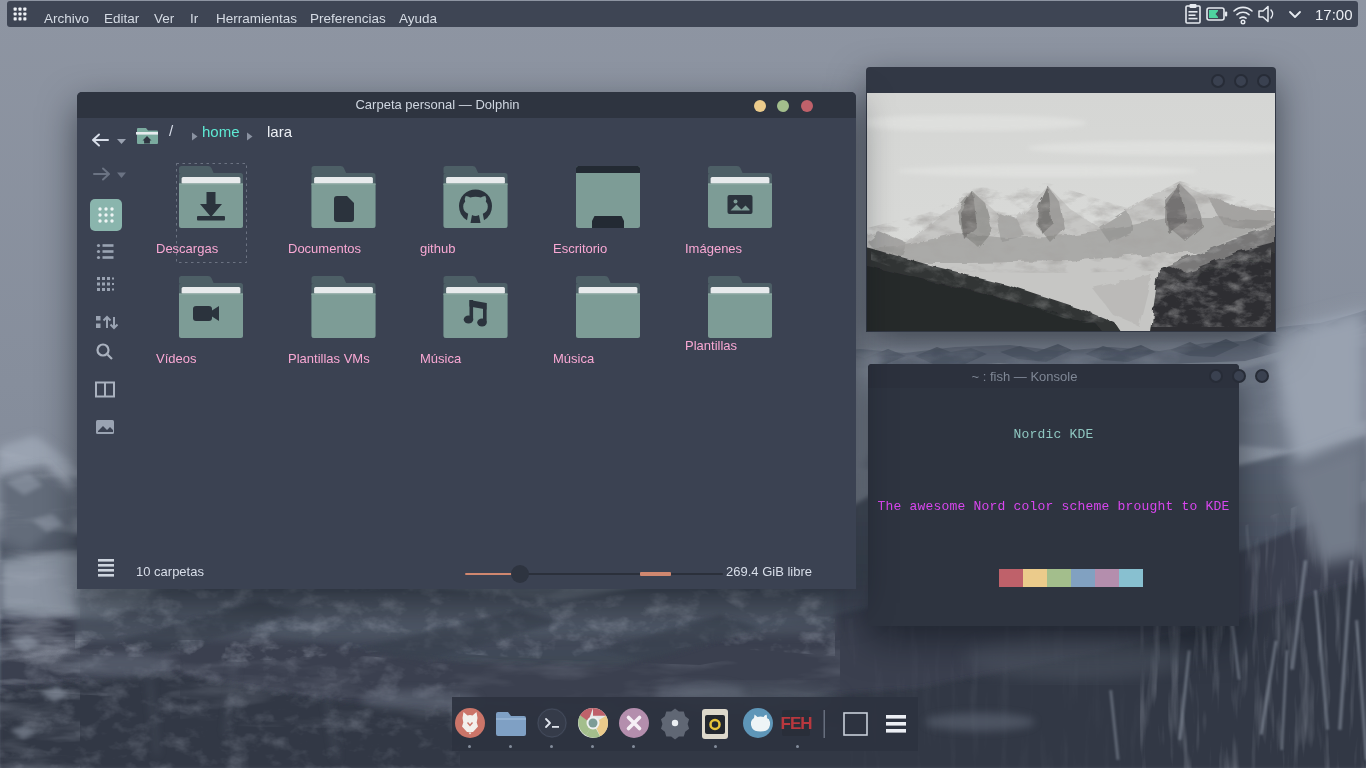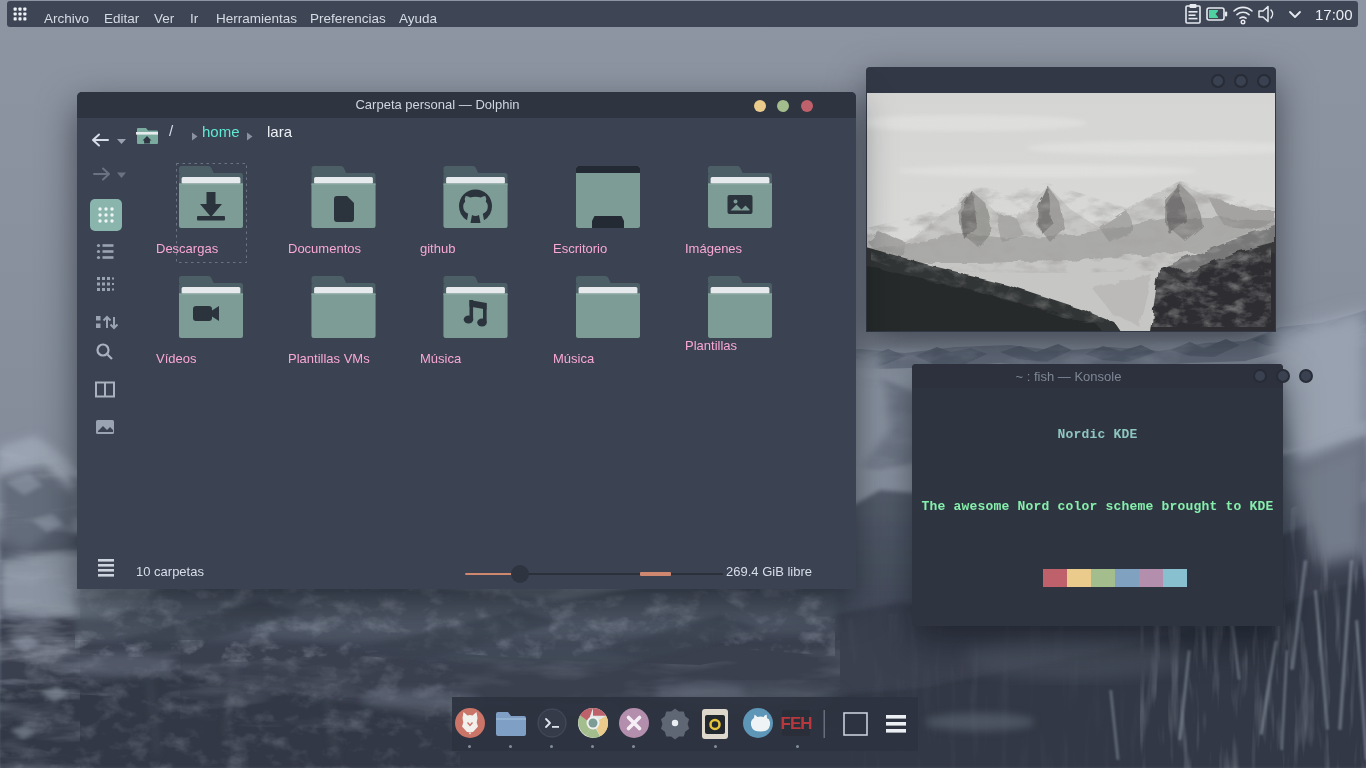--- a/index.html
+++ b/index.html
@@ -8,24 +8,24 @@
 #panel .menu{position:absolute;top:10px}
 #panel .tray{position:absolute;top:0;height:27px}
 .win{position:absolute;box-shadow:0 14px 36px rgba(10,14,22,.55);border-radius:5px 5px 0 0}
 .tbar{position:absolute;left:0;top:0;width:100%;text-align:center}
 #dolphin{left:77px;top:92px;width:779px;height:497px;background:#3b4252;z-index:20}
 #dolphin .tbar{height:26px;background:#2e3440;border-radius:5px 5px 0 0;color:#cfd6e0;font-size:13px;line-height:26px}
 .dot{position:absolute;width:12px;height:12px;border-radius:50%;top:8px}
 .flabel{position:absolute;width:110px;text-align:left;color:#f9a8d4;font-size:13px}
 #feh{left:866px;top:67px;width:410px;height:265px;background:#323845;border-radius:4px 4px 0 0;z-index:10}
 #feh .tbar{height:26px;color:#9aa2af;font-size:13px;line-height:27px}
-#konsole{left:912px;top:364px;width:371px;height:262px;background:#2e3440;border-radius:4px 4px 0 0;z-index:10}
+#konsole{left:868px;top:364px;width:371px;height:262px;background:#2e3440;border-radius:4px 4px 0 0;z-index:10}
 #konsole .tbar{height:24px;background:#2c313d;border-radius:4px 4px 0 0;color:#7f8795;font-size:13px;line-height:25px}
 .ring{position:absolute;width:14px;height:14px;border-radius:50%;background:#3a4150;border:2px solid #272c37}
-.kline{position:absolute;width:100%;text-align:center;font-family:"Liberation Mono",monospace;font-weight:bold;font-size:13px;letter-spacing:.2px}
+.kline{position:absolute;width:100%;text-align:center;font-family:"Liberation Mono",monospace;font-weight:normal;font-size:13px;letter-spacing:.2px}
 .pal{position:absolute;width:24px;height:18px}
 #dock{position:absolute;left:452px;top:697px;width:466px;height:54px;background:rgba(45,51,63,.93);z-index:30}
 .ddot{position:absolute;top:48px;width:3px;height:3px;border-radius:1.5px;background:#9aa4b3;opacity:.8}
 </style></head>
 <body>
 
 <svg id="wall" width="1366" height="768" viewBox="0 0 1366 768">
  <defs>
   <linearGradient id="sky" x1="0" y1="0" x2="0" y2="1">
    <stop offset="0" stop-color="#8e95a2"></stop>
@@ -442,21 +442,21 @@
 
 </svg>
   </div>
 
 <div id="konsole" class="win">
  <div class="tbar"><span style="display:inline-block;transform:translateX(-29px)">~ : fish — Konsole</span></div>
  <span class="ring" style="left:341px;top:5px"></span>
  <span class="ring" style="left:364px;top:5px"></span>
  <span class="ring" style="left:387px;top:5px"></span>
  <div class="kline" style="top:63px;color:#8fc7c0">Nordic KDE</div>
- <div class="kline" style="top:135px;color:#86efac">The awesome Nord color scheme brought to KDE</div>
+ <div class="kline" style="top:135px;color:#d946ef">The awesome Nord color scheme brought to KDE</div>
  <div class="pal" style="left:131px;top:205px;background:#bf616a"></div>
  <div class="pal" style="left:155px;top:205px;background:#ebcb8b"></div>
  <div class="pal" style="left:179px;top:205px;background:#a3be8c"></div>
  <div class="pal" style="left:203px;top:205px;background:#81a1c1"></div>
  <div class="pal" style="left:227px;top:205px;background:#b48ead"></div>
  <div class="pal" style="left:251px;top:205px;background:#88c0d0"></div>
 </div>
 
 <div id="dock">
  <svg class="abs" style="left:0;top:0" width="466" height="54" viewBox="0 0 466 54">

